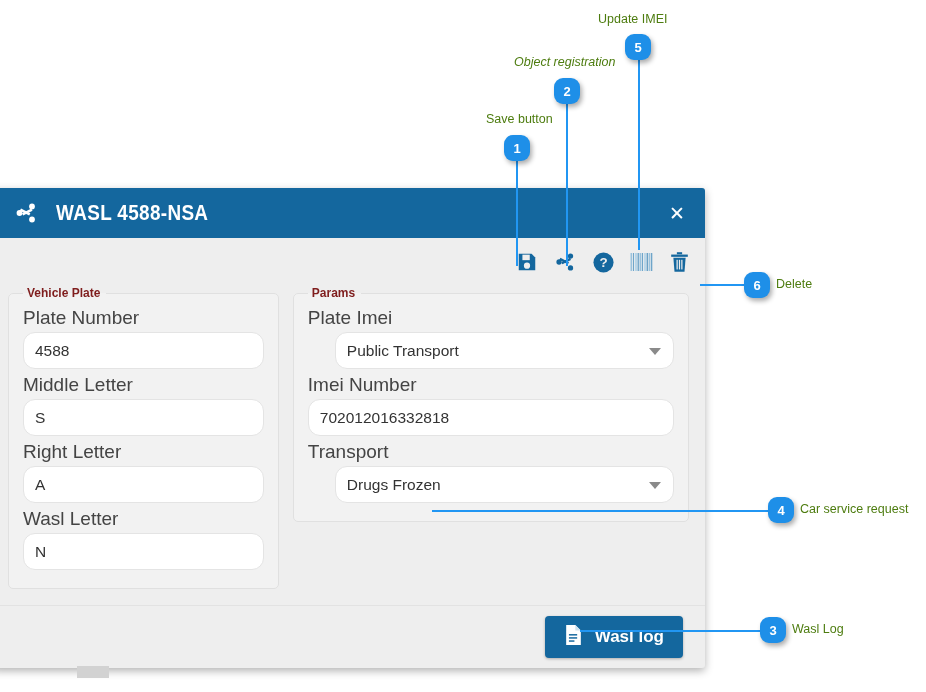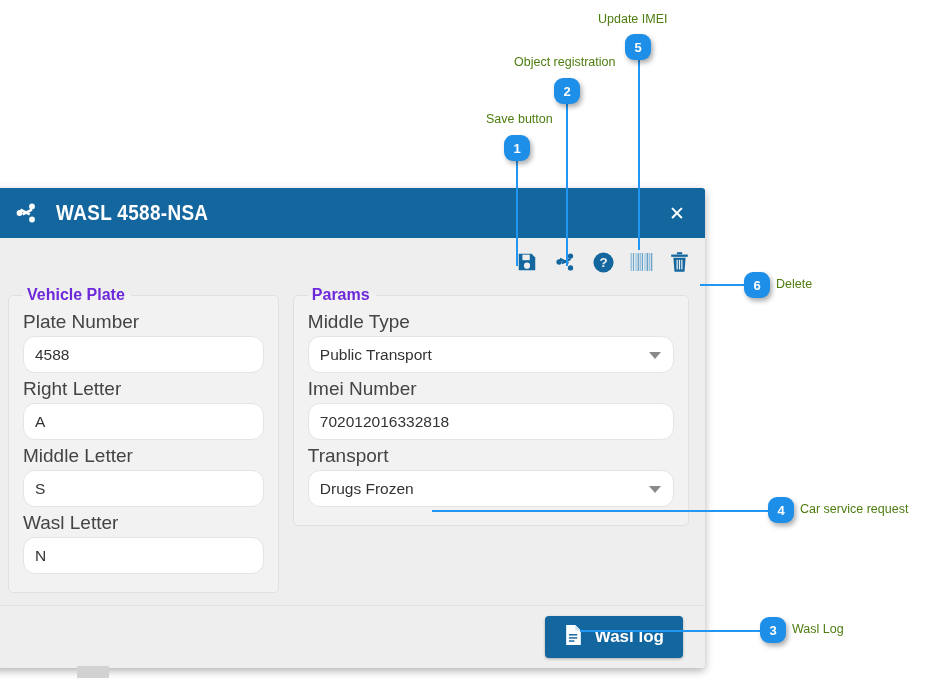--- a/index.html
+++ b/index.html
@@ -100,22 +100,22 @@
 
   fieldset.panel{
     border:1px solid #e0e0e0;
     border-radius:5px;
     background:#f2f2f2;
     margin:0;
     padding:2px 14px 18px 14px;
     box-sizing:border-box;
   }
   fieldset.panel legend{
-    color:#6d28d9;
-    font-size:16px;
+    color:#7f1d1d;
+    font-size:12px;
     font-weight:bold;
     padding:0 6px 0 4px;
   }
   .panel-left{width:272px;}
   .panel-right{width:398px;}
 
   .fld{margin-top:5px;}
   .fld-label{
     font-size:19px;
     color:#444444;
@@ -126,21 +126,21 @@
     background:#ffffff;
     border:1px solid #e4e4e4;
     border-radius:12px;
     box-sizing:border-box;
     display:flex;align-items:center;
     padding:0 11px;
     font-size:15.5px;
     color:#333333;
     position:relative;
   }
-  .fld-input.select{padding-right:34px;}
+  .fld-input.select{padding-right:34px;margin-left:27px;}
   .caret{
     position:absolute;right:12px;top:50%;
     margin-top:-3px;
     width:0;height:0;
     border-left:6px solid transparent;
     border-right:6px solid transparent;
     border-top:7px solid #8a8a8a;
   }
 
   .footer{
@@ -177,21 +177,21 @@
 <div class="callout-line callout-vline" style="left:566px;top:103px;height:163px;z-index:25;"></div>
 <div class="callout-line callout-vline" style="left:638px;top:60px;height:190px;z-index:25;"></div>
 <div class="callout-line callout-hline" style="left:700px;top:284px;width:46px;z-index:25;"></div>
 <div class="callout-line callout-hline" style="left:432px;top:510px;width:338px;z-index:25;"></div>
 <div class="callout-line callout-hline" style="left:580px;top:630px;width:180px;z-index:25;"></div>
 
 <div class="badge" style="left:504px;top:135px;">1</div>
 <div class="callout-label" style="left:486px;top:112px;">Save button</div>
 
 <div class="badge" style="left:554px;top:78px;">2</div>
-<div class="callout-label" style="left:514px;top:55px;">Object registration</div>
+<div class="callout-label" style="left:514px;top:55px;font-style:italic;">Object registration</div>
 
 <div class="badge" style="left:625px;top:34px;">5</div>
 <div class="callout-label" style="left:598px;top:12px;">Update IMEI</div>
 
 <div class="badge" style="left:744px;top:272px;">6</div>
 <div class="callout-label" style="left:776px;top:277px;">Delete</div>
 
 <div class="badge" style="left:768px;top:497px;">4</div>
 <div class="callout-label" style="left:800px;top:502px;">Car service request</div>
 
@@ -266,38 +266,38 @@
   <div class="body-area">
 
     <fieldset class="panel panel-left">
       <legend>Vehicle Plate</legend>
 
       <div class="fld">
         <div class="fld-label">Plate Number</div>
         <div class="fld-input">4588</div>
       </div>
       <div class="fld">
+        <div class="fld-label">Middle Letter</div>
+        <div class="fld-input">S</div>
+      </div>
+      <div class="fld">
         <div class="fld-label">Right Letter</div>
         <div class="fld-input">A</div>
       </div>
       <div class="fld">
-        <div class="fld-label">Middle Letter</div>
-        <div class="fld-input">S</div>
-      </div>
-      <div class="fld">
         <div class="fld-label">Wasl Letter</div>
         <div class="fld-input">N</div>
       </div>
     </fieldset>
 
     <fieldset class="panel panel-right">
       <legend>Params</legend>
 
       <div class="fld">
-        <div class="fld-label">Middle Type</div>
+        <div class="fld-label">Plate Imei</div>
         <div class="fld-input select">
           <span>Public Transport</span>
           <span class="caret"></span>
         </div>
       </div>
       <div class="fld">
         <div class="fld-label">Imei Number</div>
         <div class="fld-input">702012016332818</div>
       </div>
       <div class="fld">

